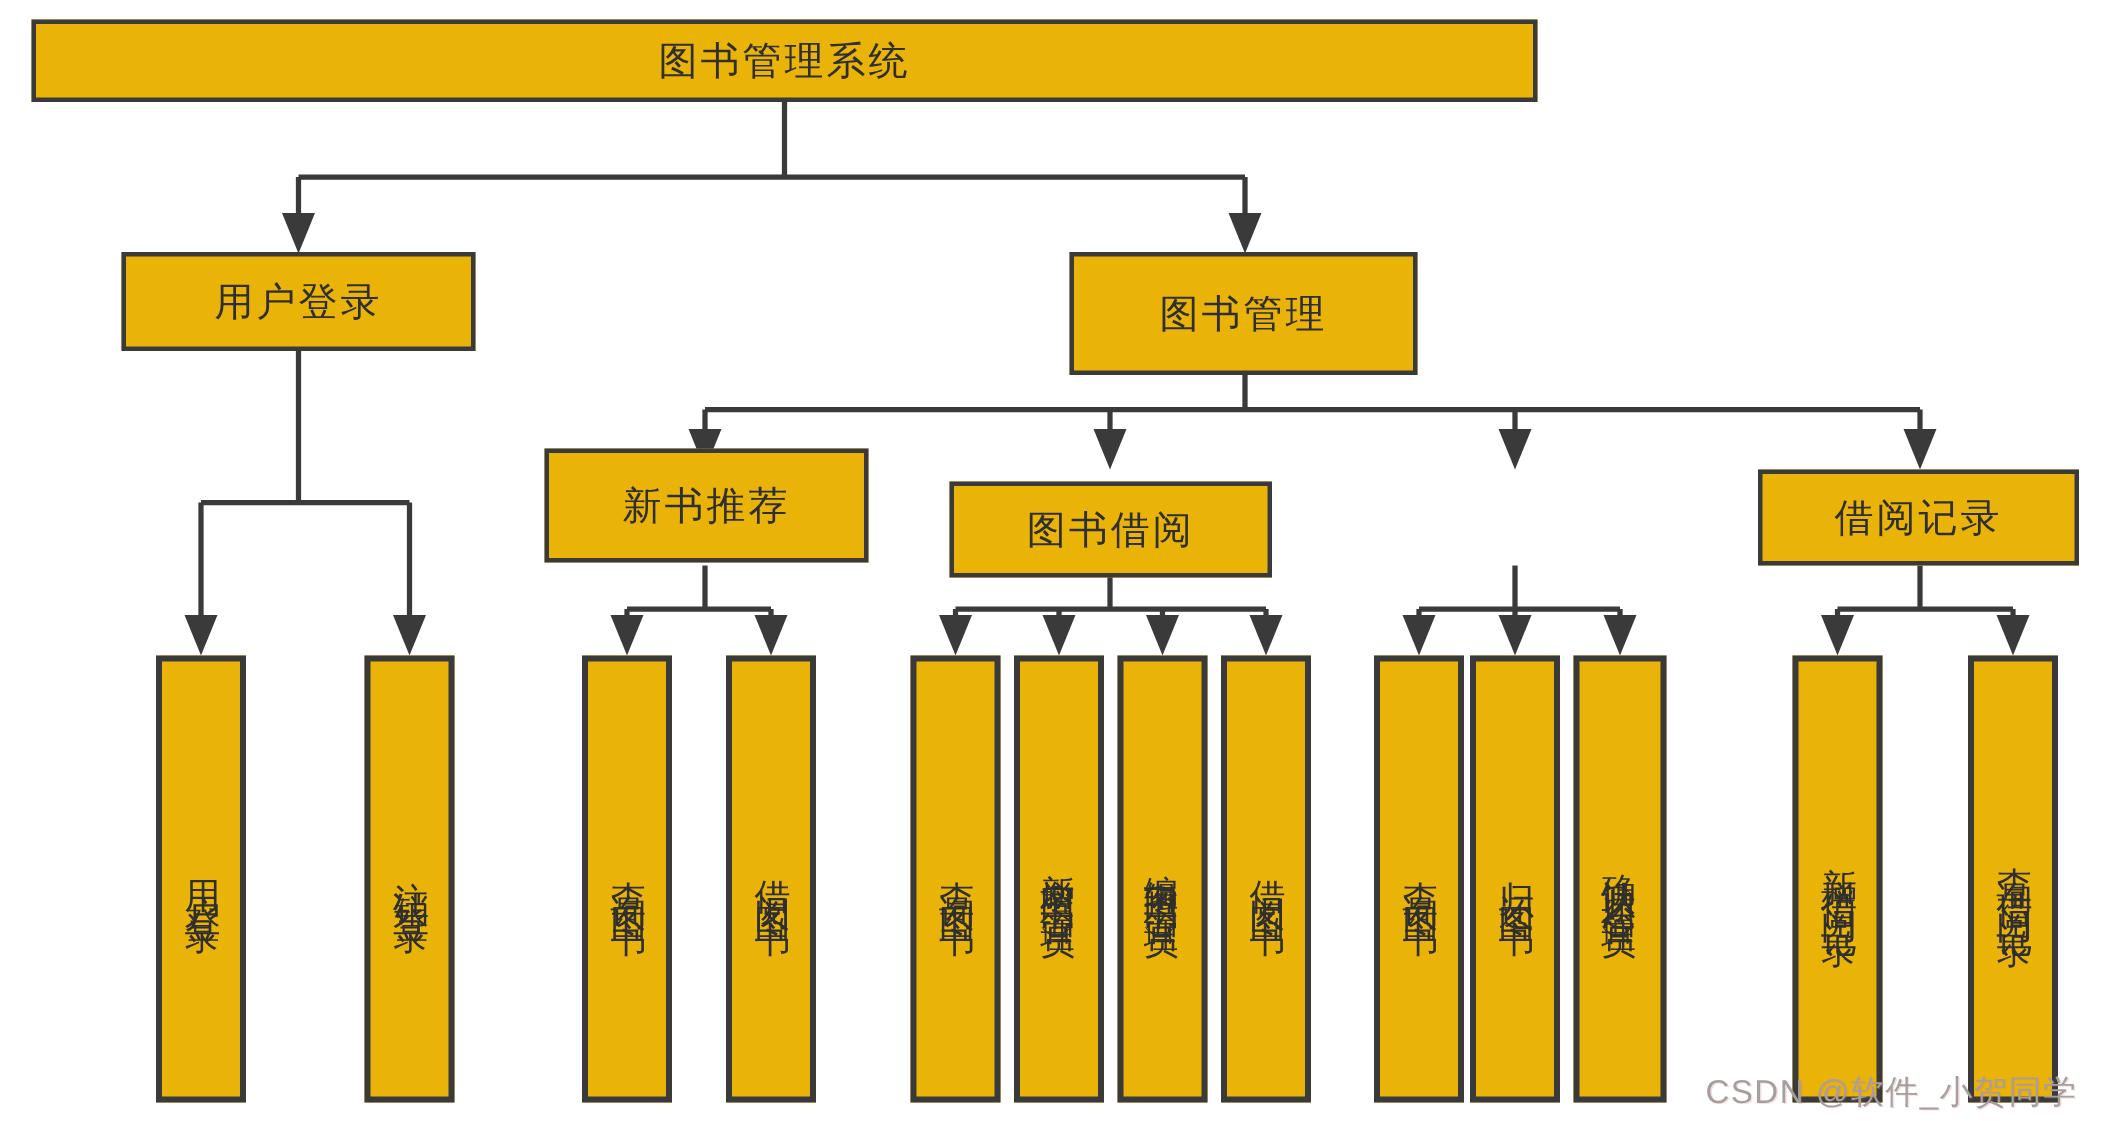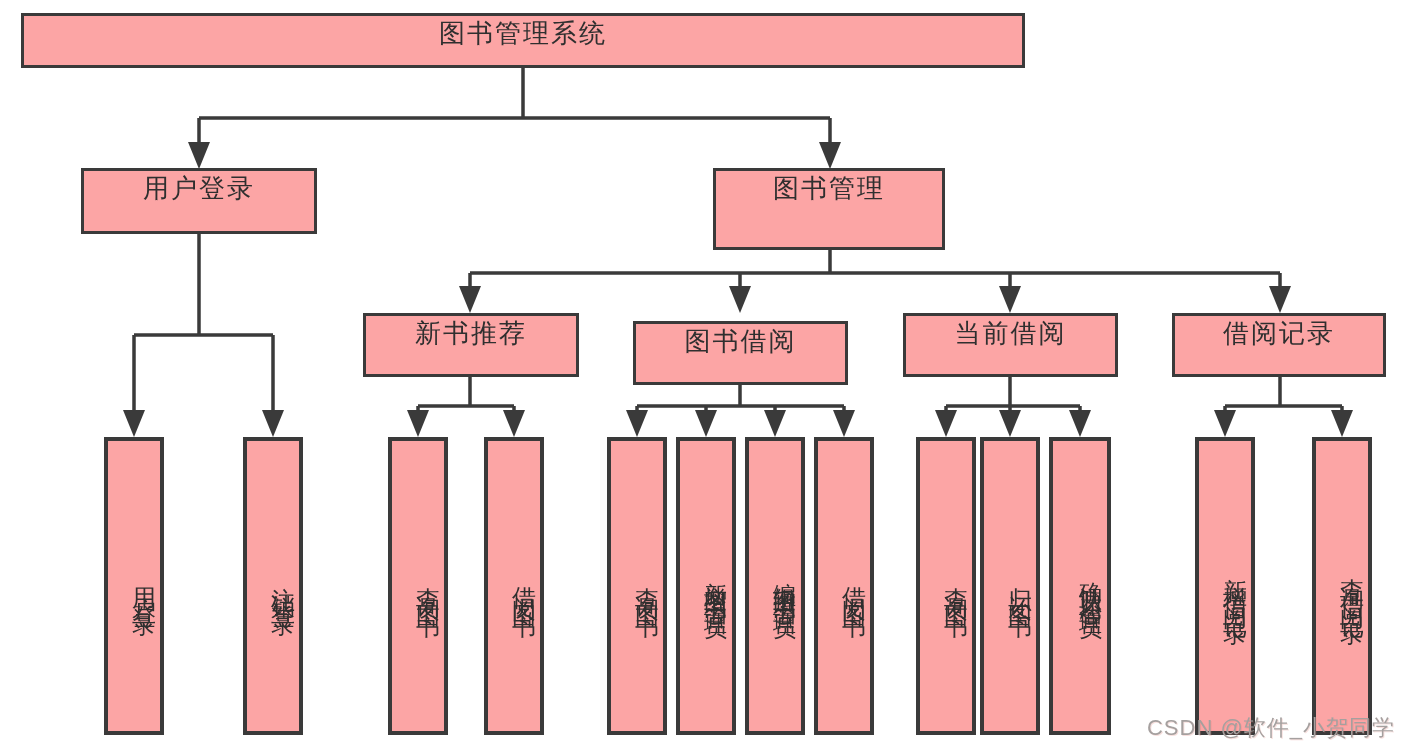--- a/index.html
+++ b/index.html
@@ -11,33 +11,33 @@
   html,body{margin:0;padding:0;}
   body{
     width:1405px;height:747px;position:relative;overflow:hidden;
     background:var(--bg);
     font-family:"Liberation Sans","DejaVu Sans",sans-serif;
   }
   .stage{position:absolute;inset:0;}
   svg.connectors{position:absolute;left:0;top:0;width:1405px;height:747px;color:var(--line);pointer-events:none;}
   .node{
     position:absolute;box-sizing:border-box;
-    border:3px solid var(--line);background:#fca5a5;
-    display:flex;align-items:flex-start;justify-content:center;
+    border:3px solid var(--line);background:#eab308;
+    display:flex;align-items:center;justify-content:center;
     color:var(--text);font-size:26px;letter-spacing:2px;
     white-space:nowrap;
   }
   .node.lv4{border-width:4px;}
   .node.v{
     writing-mode:vertical-rl;text-orientation:mixed;
     font-size:24px;letter-spacing:9px;white-space:normal;
   }
   .node.v.long{font-size:23px;letter-spacing:5px;}
   .watermark{
-    position:absolute;right:10px;bottom:4px;
+    position:absolute;right:20px;bottom:4px;
     font-size:22px;letter-spacing:1px;
     color:var(--watermark);
     text-shadow:1px 1px 0 rgba(219,112,105,0.22);
     pointer-events:none;
   }
 </style>
 </head>
 <body>
 
 <div class="stage">
@@ -89,28 +89,25 @@
     <span>图书管理系统</span>
   </div>
 
   <div class="node" style="left:81px;top:168px;width:236px;height:66px">
     <span>用户登录</span>
   </div>
   <div class="node" style="left:713px;top:168px;width:232px;height:82px">
     <span>图书管理</span>
   </div>
 
-  <div class="node" style="left:363px;top:313px;width:216px;height:64px">
+  <div class="node" style="left:363px;top:299px;width:216px;height:76px">
     <span>新书推荐</span>
   </div>
   <div class="node" style="left:633px;top:321px;width:215px;height:64px">
     <span>图书借阅</span>
-  </div>
-  <div class="node" style="left:903px;top:313px;width:215px;height:64px">
-    <span>当前借阅</span>
   </div>
   <div class="node" style="left:1172px;top:313px;width:214px;height:64px">
     <span>借阅记录</span>
   </div>
 
   <div class="node lv4 v" style="left:104px;top:437px;width:60px;height:298px">
     <span>用户登录</span>
   </div>
   <div class="node lv4 v" style="left:243px;top:437px;width:60px;height:298px">
     <span>注销登录</span>

